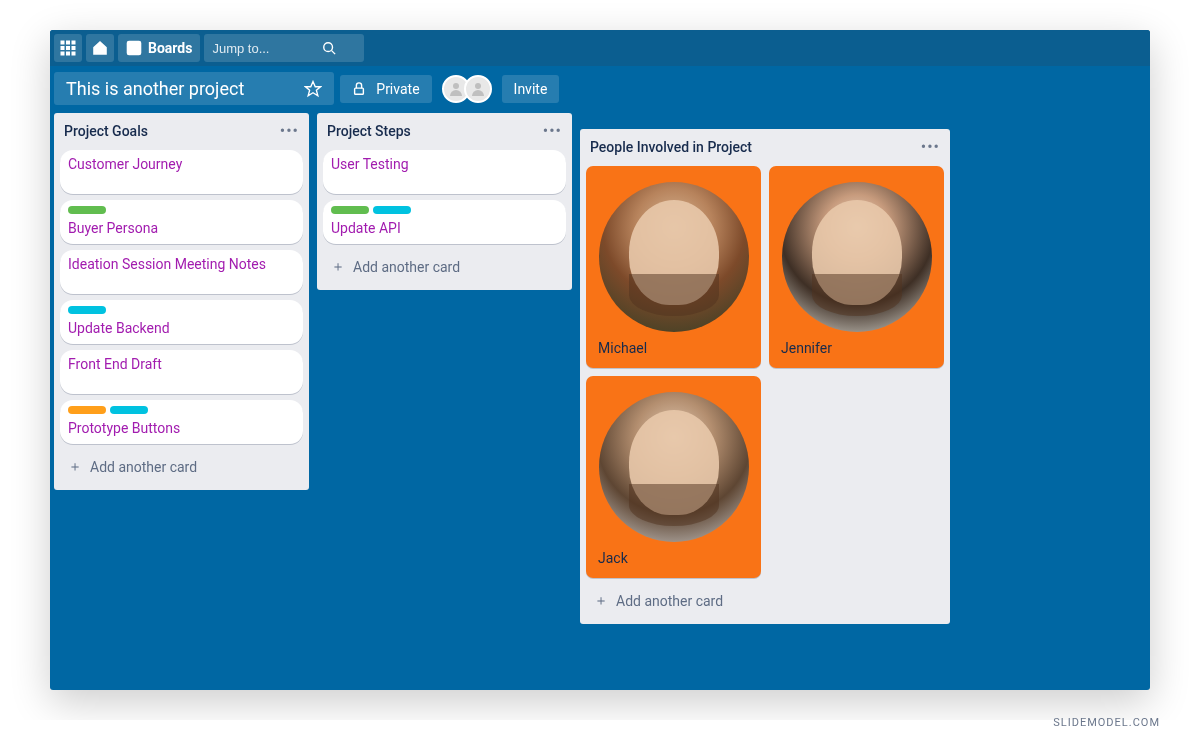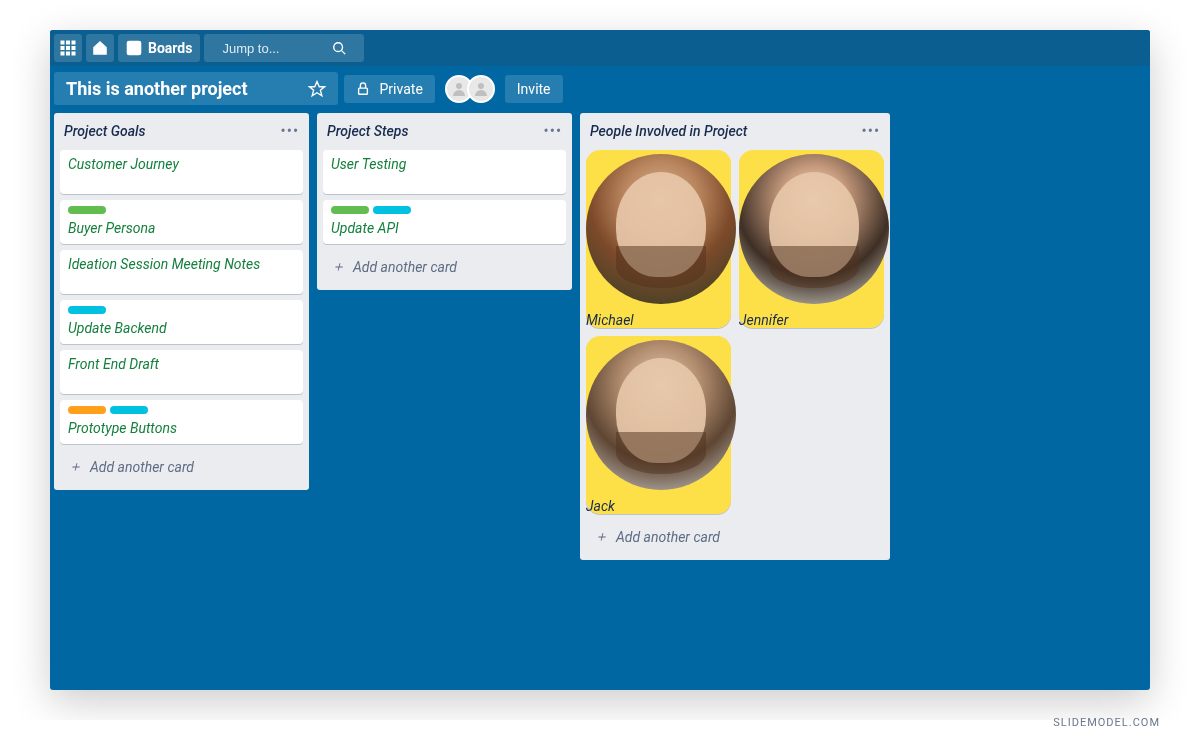--- a/index.html
+++ b/index.html
@@ -42,21 +42,21 @@
     .search-wrap {
       background: rgba(255,255,255,0.15);
       border-radius: 3px;
       height: 28px;
       display: flex;
       align-items: center;
       padding: 0 8px;
       width: 160px;
       color: rgba(255,255,255,0.9);
       font-size: 13px;
-      justify-content: center;
+      justify-content: flex-start;
     }
     .search-wrap input {
       background: transparent;
       border: none;
       outline: none;
       color: #fff;
       font-size: 13px;
       width: 110px;
     }
     .search-wrap input::placeholder { color: rgba(255,255,255,0.85); }
@@ -65,21 +65,21 @@
     .board-header {
       display: flex;
       align-items: center;
       padding: 6px 4px 8px 4px;
       gap: 6px;
     }
     .bh-title {
       background: rgba(255,255,255,0.15);
       color: #fff;
       font-size: 18px;
-      font-weight: 700;
+      font-weight: 400;
       padding: 6px 12px;
       border-radius: 3px;
       display: flex;
       align-items: center;
       gap: 60px;
     }
     .bh-btn {
       background: rgba(255,255,255,0.15);
       color: #fff;
       font-size: 14px;
@@ -109,38 +109,37 @@
     }
     .list {
       background: #ebecf0;
       border-radius: 3px;
       width: 255px;
       padding: 6px;
       display: flex;
       flex-direction: column;
       gap: 6px;
       flex-shrink: 0;
-      font-style: italic;
-    }
-    .list.wide { width: 310px; }
+    }
+    .list.wide { width: 370px; margin-top: 16px; }
     .list-header {
       display: flex;
       justify-content: space-between;
       align-items: center;
       padding: 2px 4px 4px 4px;
     }
     .list-title { font-size: 14px; font-weight: 500; color: #172b4d; }
     .list-menu { color: #6b778c; font-size: 16px; cursor: pointer; letter-spacing: 1px; }
     .card {
       background: #fff;
-      border-radius: 4px;
+      border-radius: 13px;
       box-shadow: 0 1px 0 rgba(9,30,66,0.2);
       padding: 6px 8px 8px 8px;
       font-size: 14px;
-      color: #15803d;
+      color: #a21caf;
       cursor: pointer;
       min-height: 36px;
     }
     .card.tall { padding-bottom: 22px; }
     .labels { display: flex; gap: 4px; margin-bottom: 6px; }
     .label { width: 38px; height: 8px; border-radius: 4px; }
     .lbl-green { background: #61bd4f; }
     .lbl-blue { background: #00c2e0; }
     .lbl-orange { background: #ff9f1a; }
     .lbl-yellow { background: #f2d600; }
@@ -169,25 +168,25 @@
       border-radius: 3px;
     }
 
     
     .people-grid {
       display: flex;
       flex-wrap: wrap;
       gap: 8px;
     }
     .person-card {
-      background: #fde047;
-      border-radius: 14px;
+      background: #f97316;
+      border-radius: 7px;
       box-shadow: 0 1px 0 rgba(9,30,66,0.2);
       width: calc(50% - 4px);
-      padding: 0;
+      padding: 12px;
       cursor: pointer;
     }
     .person-avatar {
       width: 150px; height: 150px; border-radius: 50%;
       margin: 4px auto 8px auto;
       overflow: hidden;
       position: relative;
     }
     .person-name { font-size: 14px; color: #172b4d; }
     .avatar-bg1 { background: radial-gradient(circle at 50% 30%, #d9b896 0%, #b7835c 30%, #7d4a2a 55%, #2e3d24 100%); }

